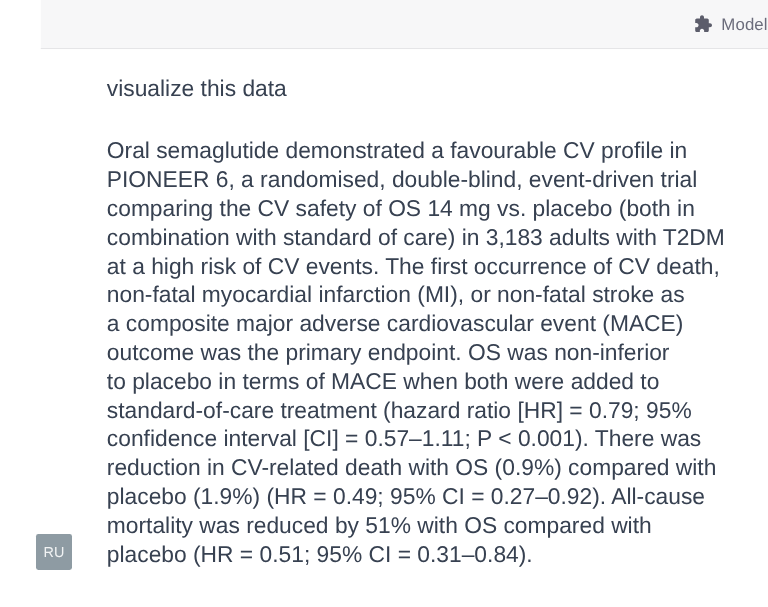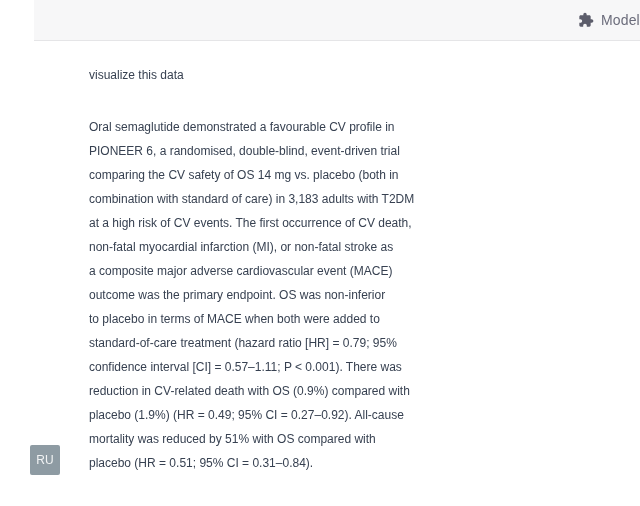--- a/index.html
+++ b/index.html
@@ -73,21 +73,21 @@
     color: rgba(255,255,255,0.88);
     font-size: 12px;
     display: flex;
     align-items: center;
     justify-content: center;
     user-select: none;
   }
   .content {
     padding-top: 1px;
     color: #374151;
-    font-size: 12px;
+    font-size: 19px;
     line-height: 24px;
   }
   .prompt {
     margin: 0 0 28px 0;
   }
   .body-text {
     margin: 0;
     white-space: pre-line;
     width: 524px;
   }

